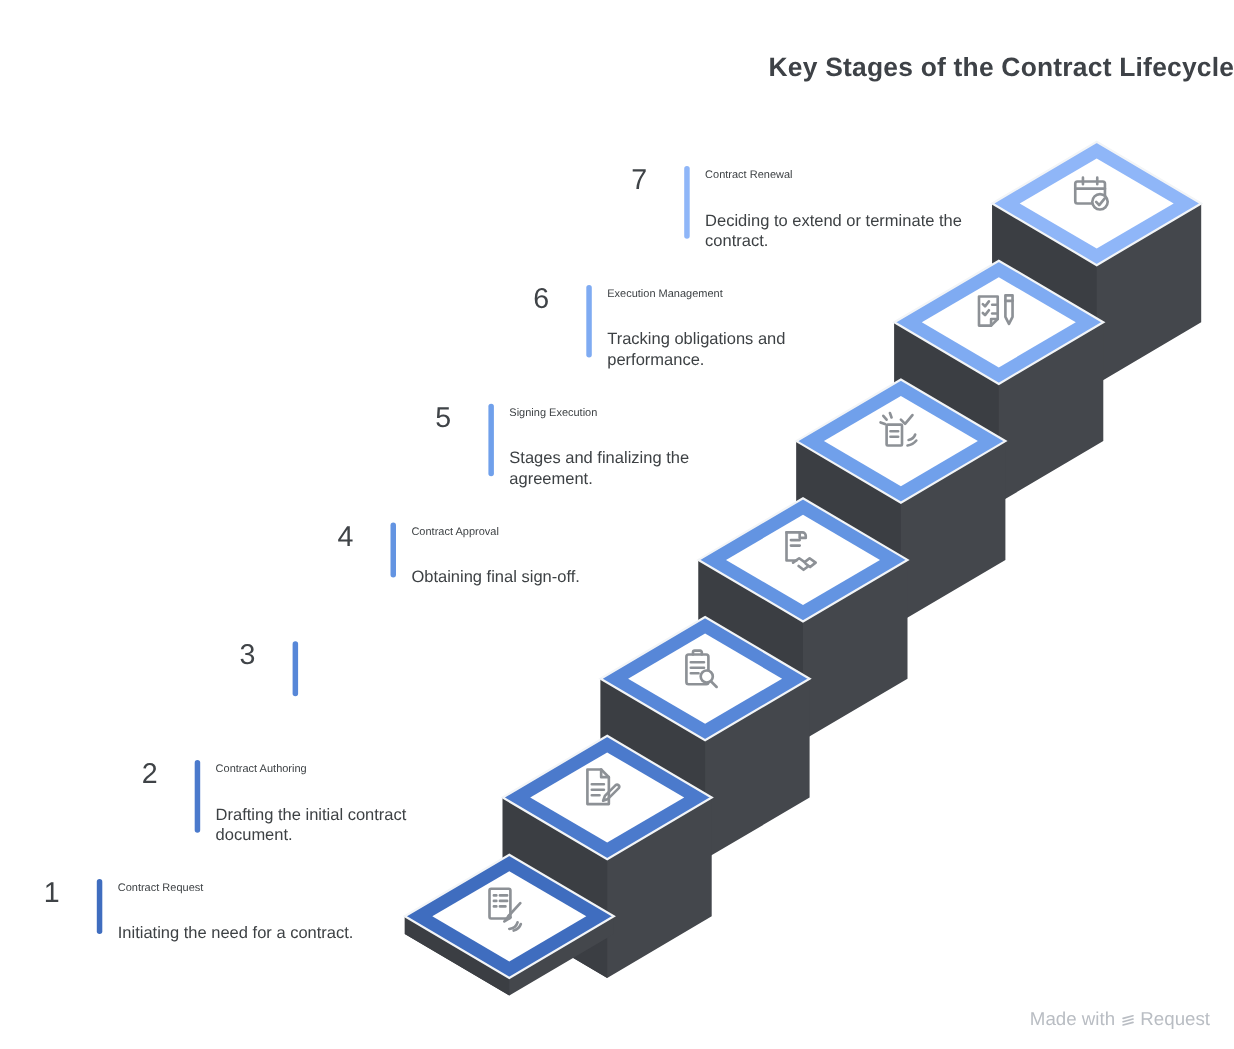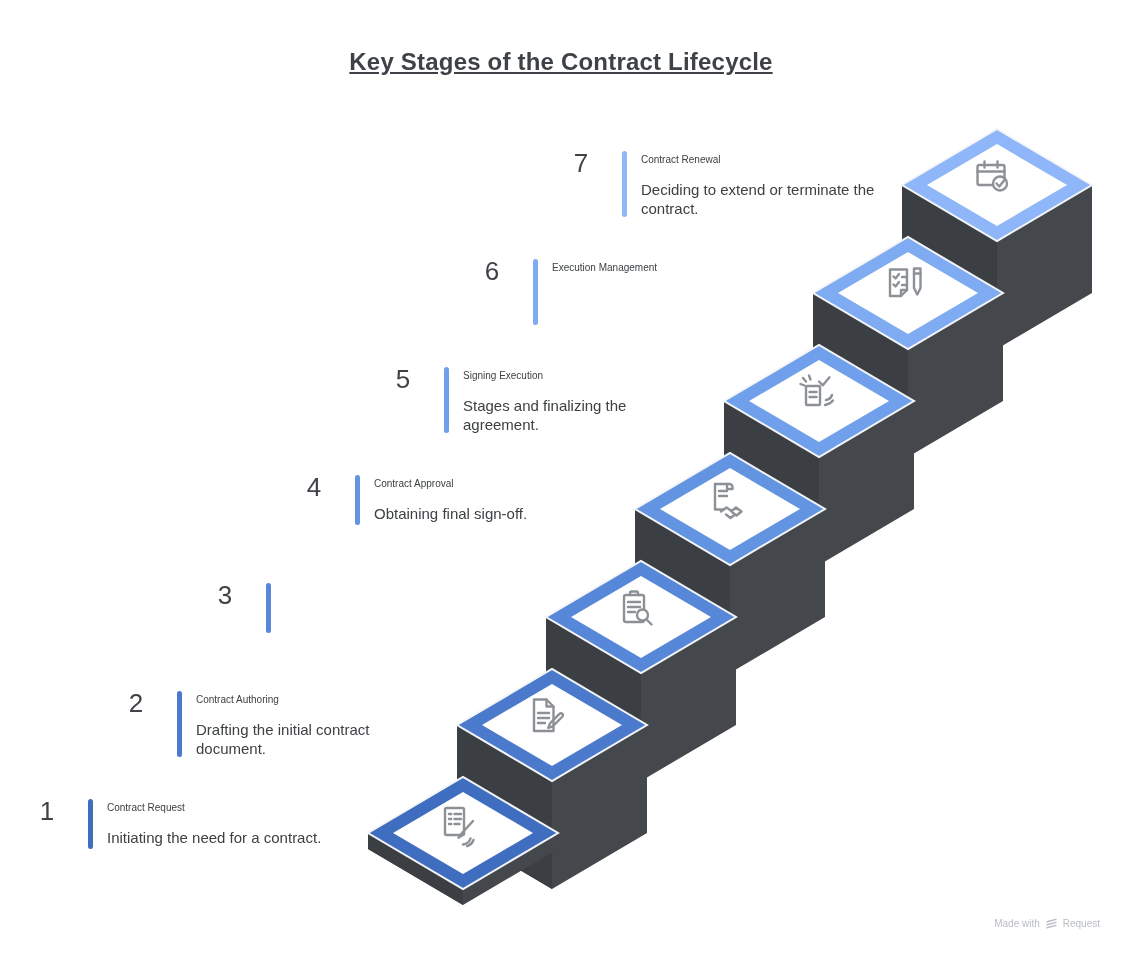--- a/index.html
+++ b/index.html
@@ -1,44 +1,44 @@
 <!DOCTYPE html>
 <html style="--block: #44474c; --block_left: #3b3e43; --surface: #ffffff; --edge_highlight: #f3f5f7; --icon_stroke: #8d9196; --text_primary: #3d4144; --number: #3f4347; --title_text: #3e4247; --watermark_text: #b9bdc3;"><head>
 <meta charset="utf-8">
 <style>
   html,body{margin:0;padding:0;background:#ffffff;}
   .canvas{
     position:relative;width:1122px;height:954px;background:#ffffff;
     font-family:"Liberation Sans",sans-serif;overflow:hidden;
   }
   .page-title{
-    position:absolute;top:48px;left:0;width:100%;text-align:center;
-    font-size:24px;font-weight:700;color:var(--title_text);letter-spacing:.2px;margin:0;text-decoration:underline;
+    position:absolute;top:48px;left:0;width:100%;text-align:right;
+    font-size:24px;font-weight:700;color:var(--title_text);letter-spacing:.2px;margin:0;
   }
   .stairs{position:absolute;left:0;top:0;}
   .face{fill:var(--block);}
   .face-left{fill:var(--block_left);}
   .diamond{stroke:var(--edge_highlight);stroke-width:2;}
   .surface{fill:var(--surface);}
   .icon{stroke:var(--icon_stroke);stroke-width:2.4;fill:none;stroke-linecap:round;stroke-linejoin:round;}
   .icon .punch{fill:var(--surface);}
   .stage-label{position:absolute;display:flex;align-items:flex-start;}
   .stage-num{
     width:34px;text-align:center;font-size:26px;line-height:28px;
     color:var(--number);margin-right:24px;flex:none;
   }
   .stage-bar{width:5px;border-radius:2.5px;margin-top:2px;margin-right:14px;flex:none;}
   .bar-short{height:50px;}
   .bar-tall{height:66px;}
   .stage-texts{padding-top:2px;}
   .stage-title{font-size:10px;line-height:18px;color:var(--text_primary);}
-  .stage-desc{font-size:15px;line-height:19px;color:var(--text_primary);margin-top:11px;}
+  .stage-desc{font-size:15px;line-height:19px;color:var(--text_primary);margin-top:22px;}
   .watermark{
     position:absolute;top:917px;right:22px;display:flex;align-items:center;gap:5px;
-    font-size:10px;color:var(--watermark_text);
+    font-size:17px;color:var(--watermark_text);
   }
   .napkin-mark{display:block;}
 </style>
 </head>
 <body>
 
 <div class="canvas">
 
   <h1 class="page-title">Key Stages of the Contract Lifecycle</h1>
 
@@ -197,20 +197,21 @@
       <div class="stage-title">Signing Execution</div>
       <div class="stage-desc">Stages and finalizing the agreement.</div>
     </div>
   </div>
 
   <div class="stage-label" style="left:475px;top:257px;">
     <div class="stage-num">6</div>
     <div class="stage-bar bar-tall" style="background: rgb(127, 171, 242);"></div>
     <div class="stage-texts" style="max-width:188px;">
       <div class="stage-title">Execution Management</div>
+      <div class="stage-desc">Tracking obligations and performance.</div>
     </div>
   </div>
 
   <div class="stage-label" style="left:564px;top:149px;">
     <div class="stage-num">7</div>
     <div class="stage-bar bar-tall" style="background: rgb(143, 182, 248);"></div>
     <div class="stage-texts" style="max-width:248px;">
       <div class="stage-title">Contract Renewal</div>
       <div class="stage-desc">Deciding to extend or terminate the contract.</div>
     </div>

